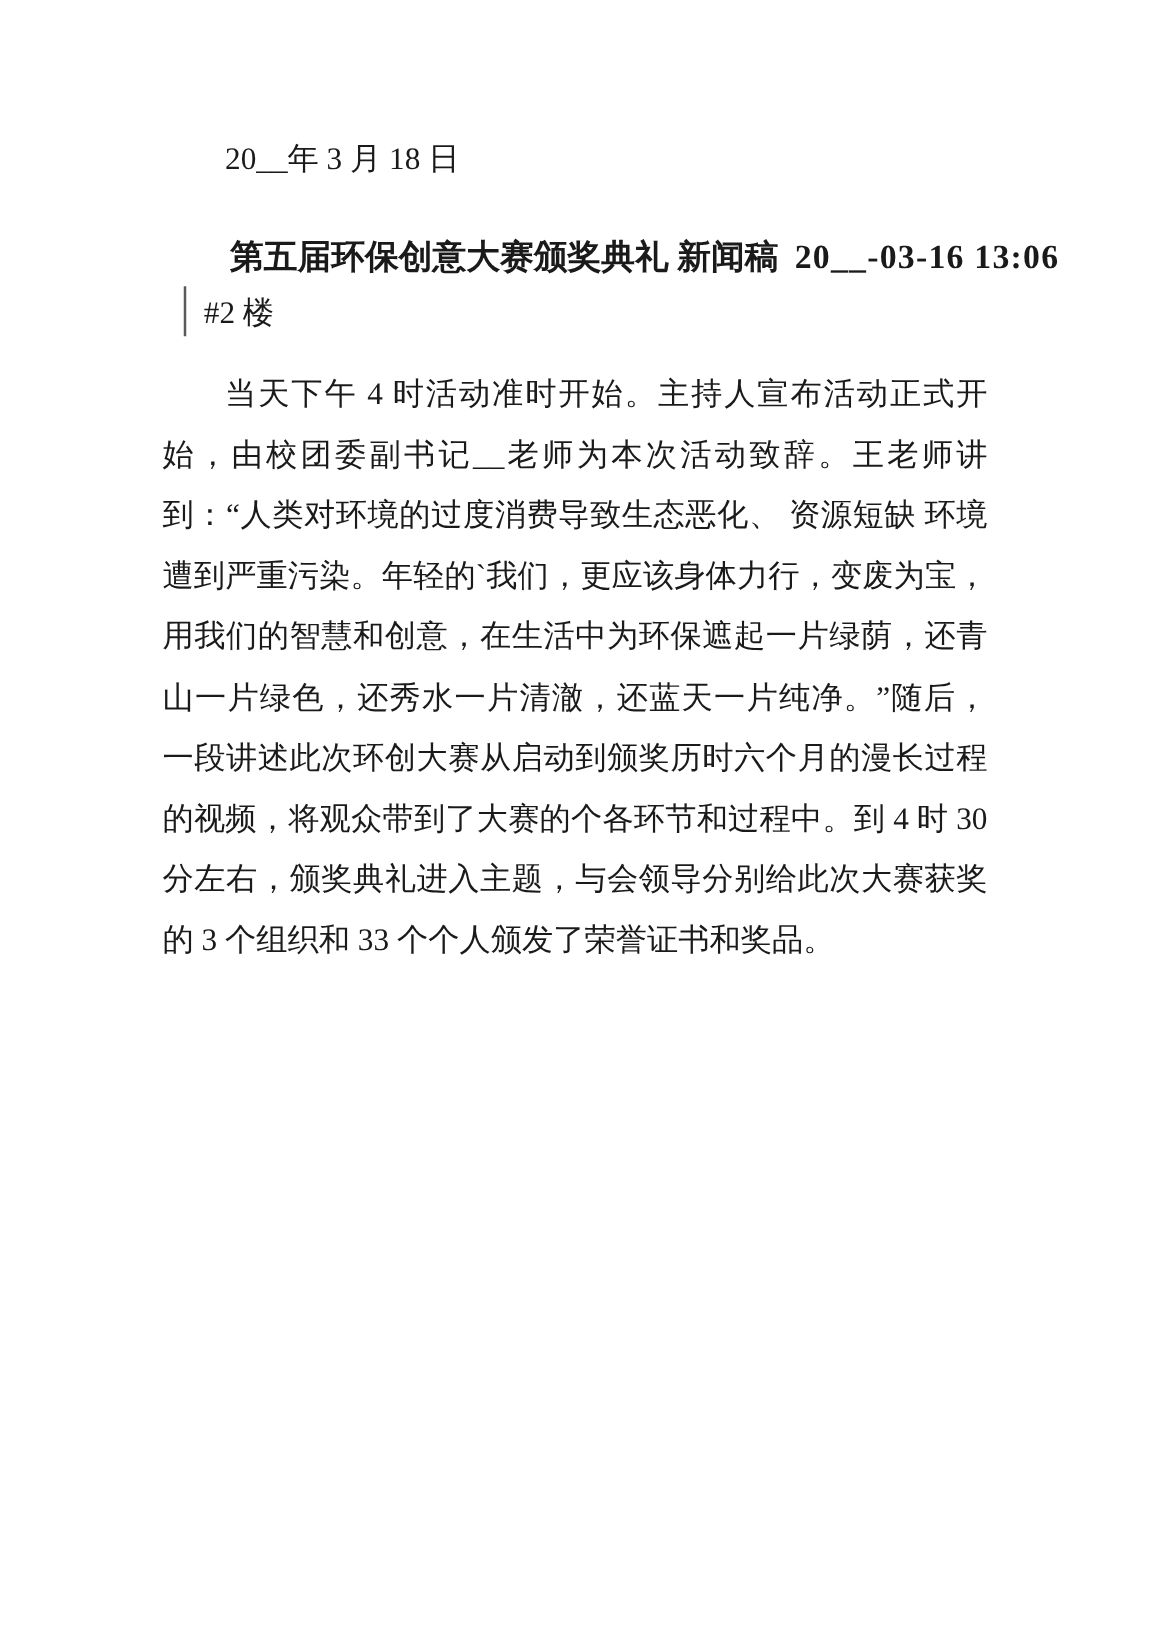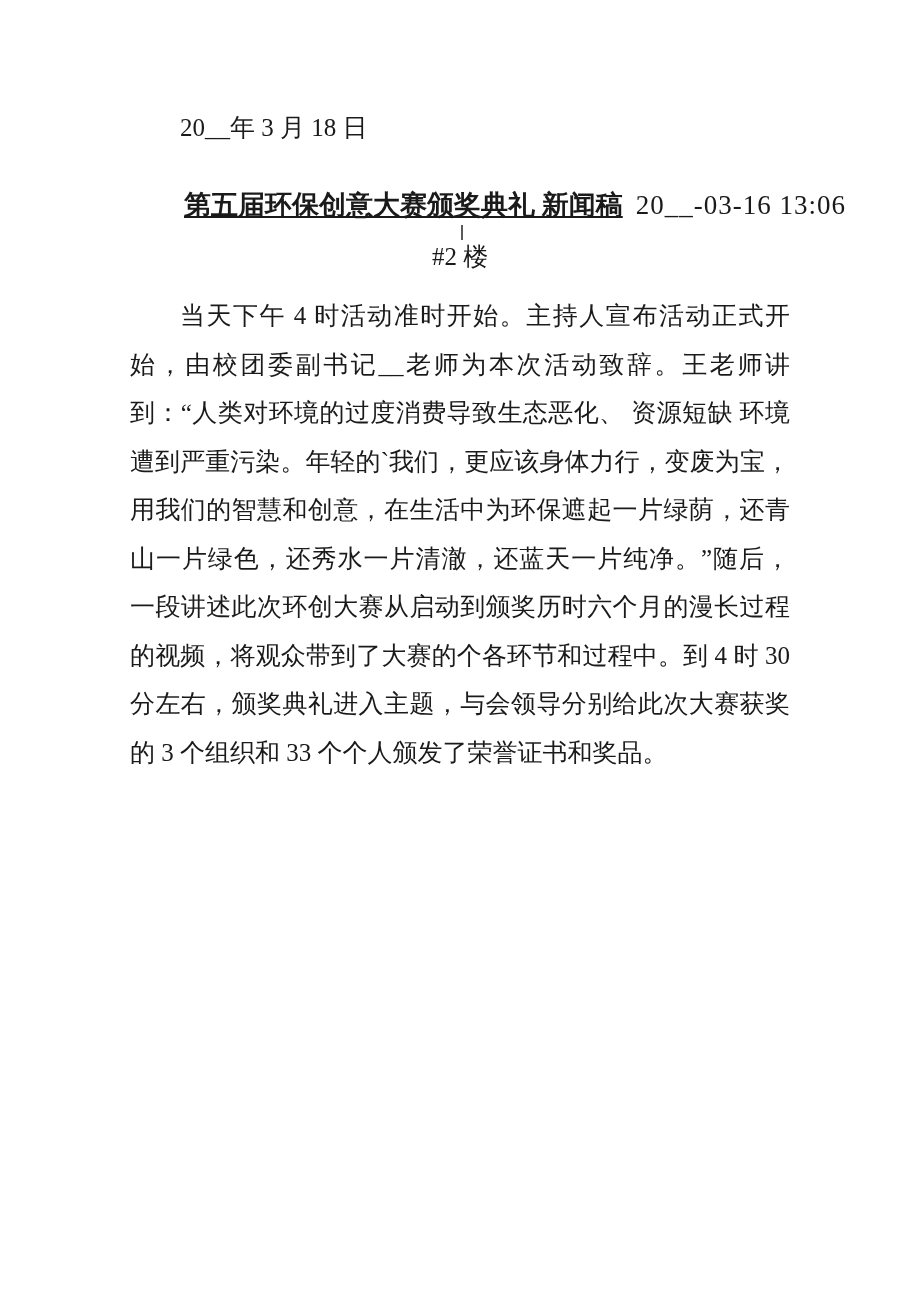--- a/index.html
+++ b/index.html
@@ -31,32 +31,30 @@
   .heading {
     margin-top: 29px;
     font-size: 27px;
     line-height: 48px;
     text-indent: 2em;
     white-space: nowrap;
   }
   .heading .title {
     font-weight: bold;
     margin-right: 13px;
-    text-decoration: underline;
   }
   .heading .timestamp {
-    font-weight: normal;
+    font-weight: bold;
     letter-spacing: 1px;
   }
   .floor-line {
     margin-top: -4px;
     height: 48px;
     display: flex;
     align-items: center;
-    flex-direction: column;
   }
   .quote-bar {
     display: inline-block;
     width: 2px;
     height: 40px;
     background: #5a5a5a;
     margin-left: 17px;
     margin-right: 14px;
   }
   .floor-label {

